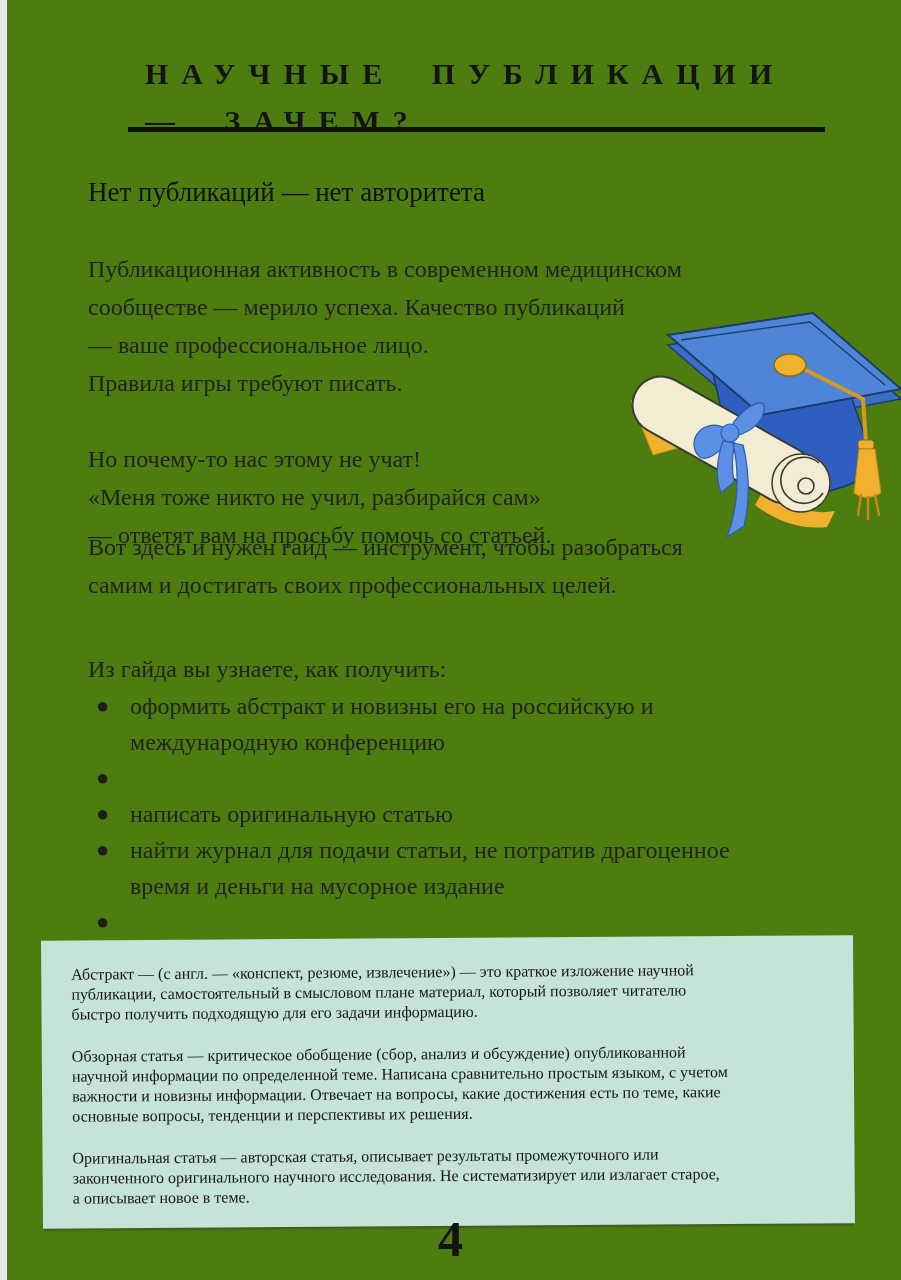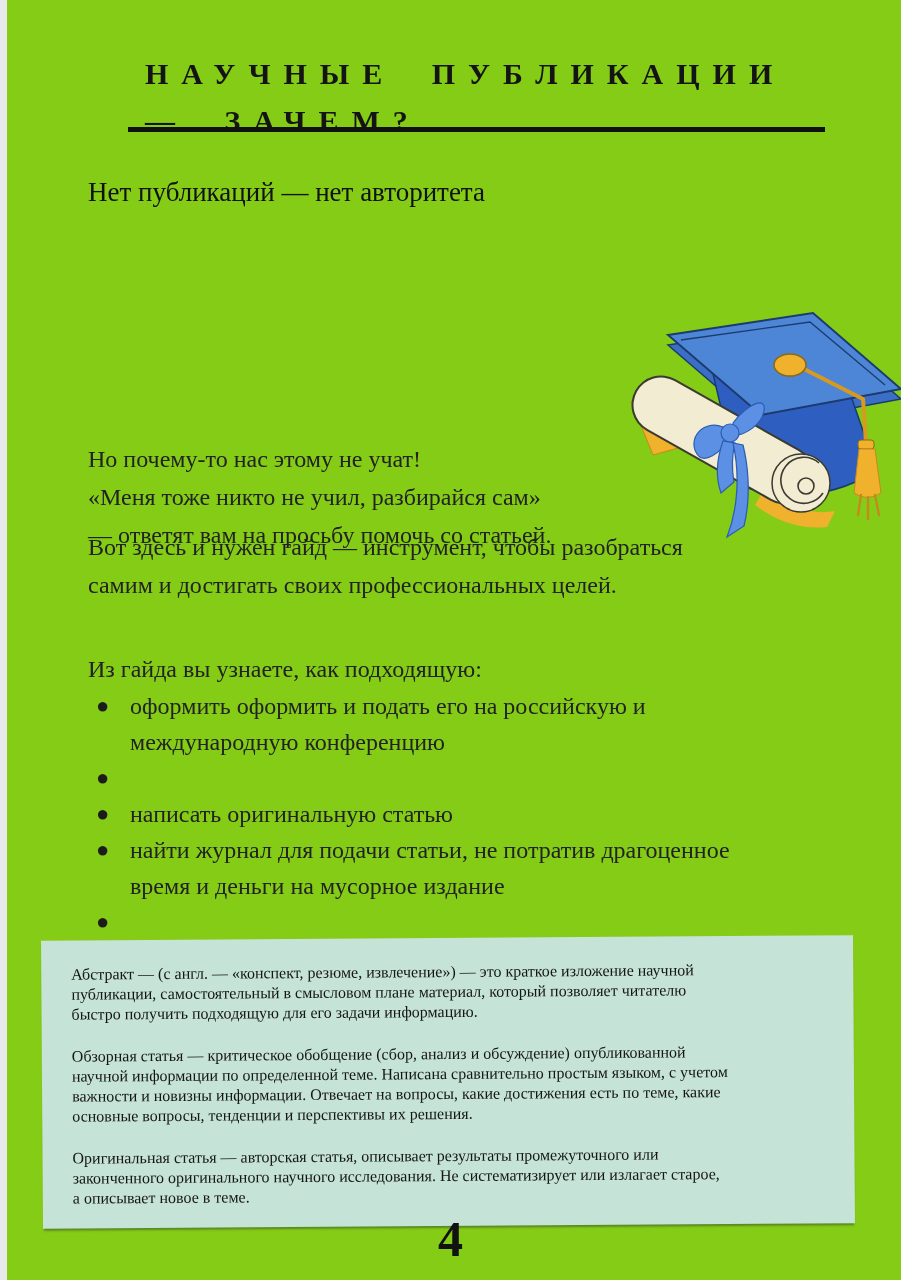--- a/index.html
+++ b/index.html
@@ -1,19 +1,19 @@
 <!DOCTYPE html>
 <html lang="ru"><head>
 <meta charset="utf-8">
 <style>
   html,body{margin:0;padding:0;background:#ffffff;}
   .page{
     position:relative;
     width:901px;height:1280px;
-    background:#84cc16;
+    background:#4d7c0f;
     overflow:hidden;
     font-family:"Liberation Serif","DejaVu Serif",serif;
     color:#1f1f1f;
   }
   .left-edge{
     position:absolute;left:0;top:0;width:7px;height:1280px;
     background:#e9e9ec;
   }
   .title{
     position:absolute;left:145px;top:30px;width:720px;
@@ -73,32 +73,36 @@
 
   <div class="left-edge"></div>
 
   <h1 class="title">НАУЧНЫЕ ПУБЛИКАЦИИ
 — ЗАЧЕМ?</h1>
 
   <div class="title-rule"></div>
 
   <h2 class="heading">Нет публикаций — нет авторитета</h2>
 
+  <p class="para p1">Публикационная активность в современном медицинском
+сообществе — мерило успеха. Качество публикаций
+— ваше профессиональное лицо.
+Правила игры требуют писать.</p>
   <p class="para p2">Но почему-то нас этому не учат!
 «Меня тоже никто не учил, разбирайся сам»
 — ответят вам на просьбу помочь со статьей.</p>
   <p class="para p3">Вот здесь и нужен гайд — инструмент, чтобы разобраться
 самим и достигать своих профессиональных целей.</p>
 
-  <p class="para list-intro">Из гайда вы узнаете, как подходящую:</p>
+  <p class="para list-intro">Из гайда вы узнаете, как получить:</p>
 
   <ul class="bullets">
     <li>
       <span class="dot">●</span>
-      <span class="txt">оформить оформить и подать его на российскую и
+      <span class="txt">оформить абстракт и новизны его на российскую и
 международную конференцию</span>
     </li>
     <li>
       <span class="dot">●</span>
     </li>
     <li>
       <span class="dot">●</span>
       <span class="txt">написать оригинальную статью</span>
     </li>
     <li>

